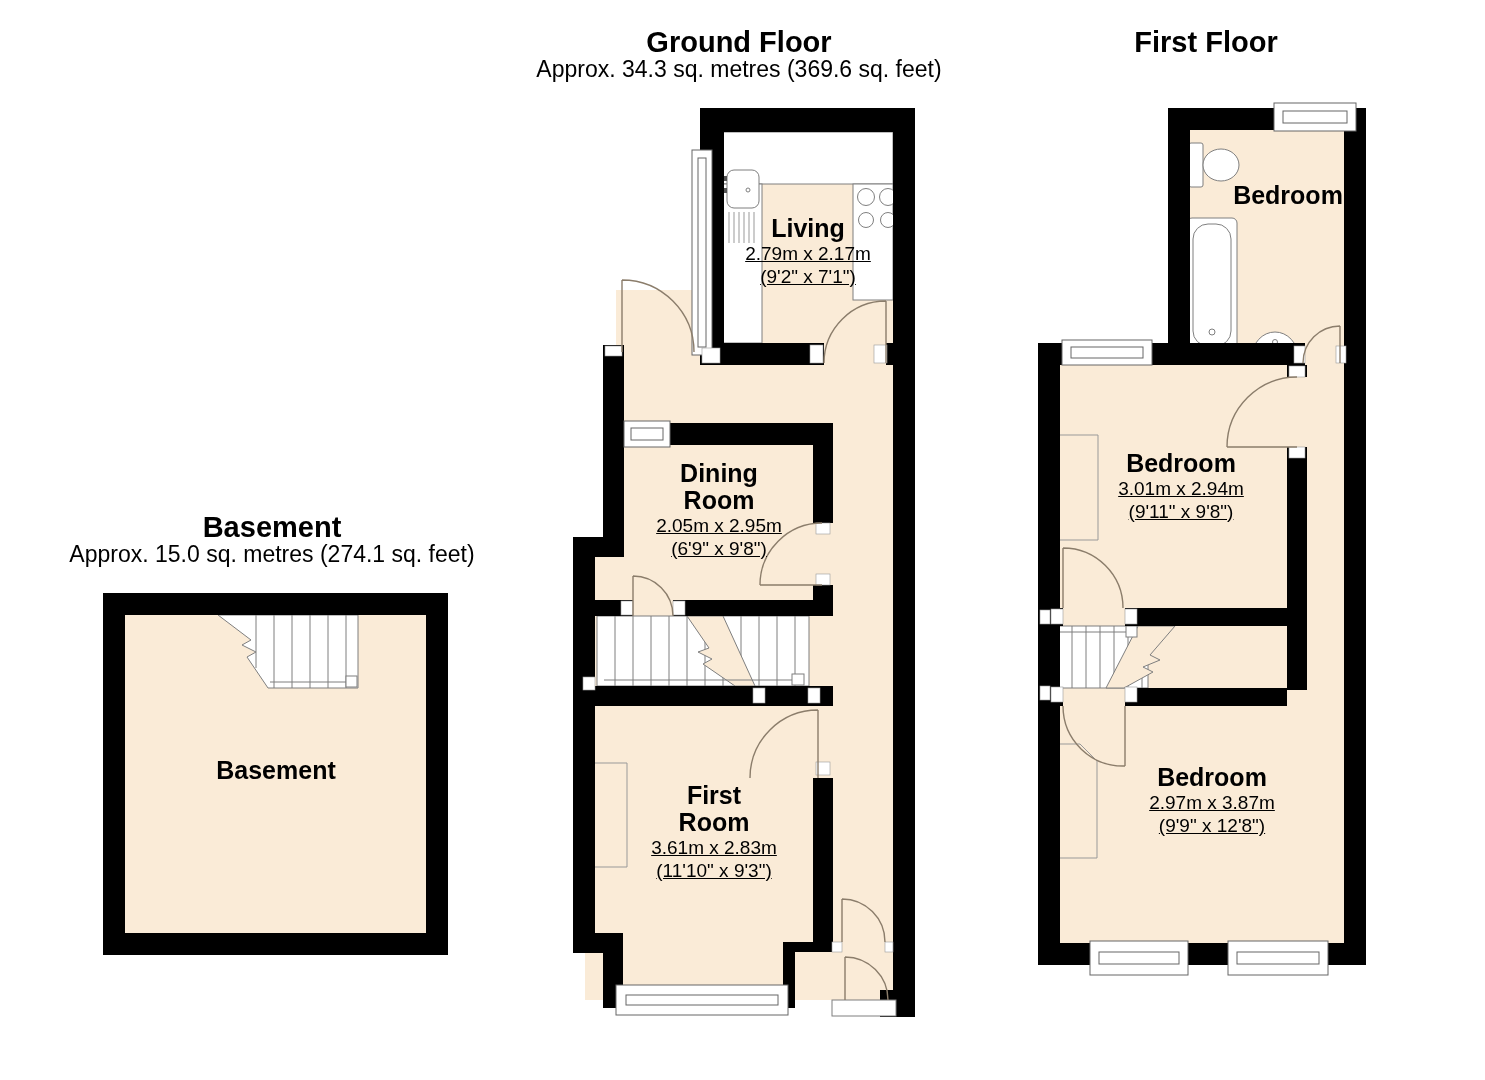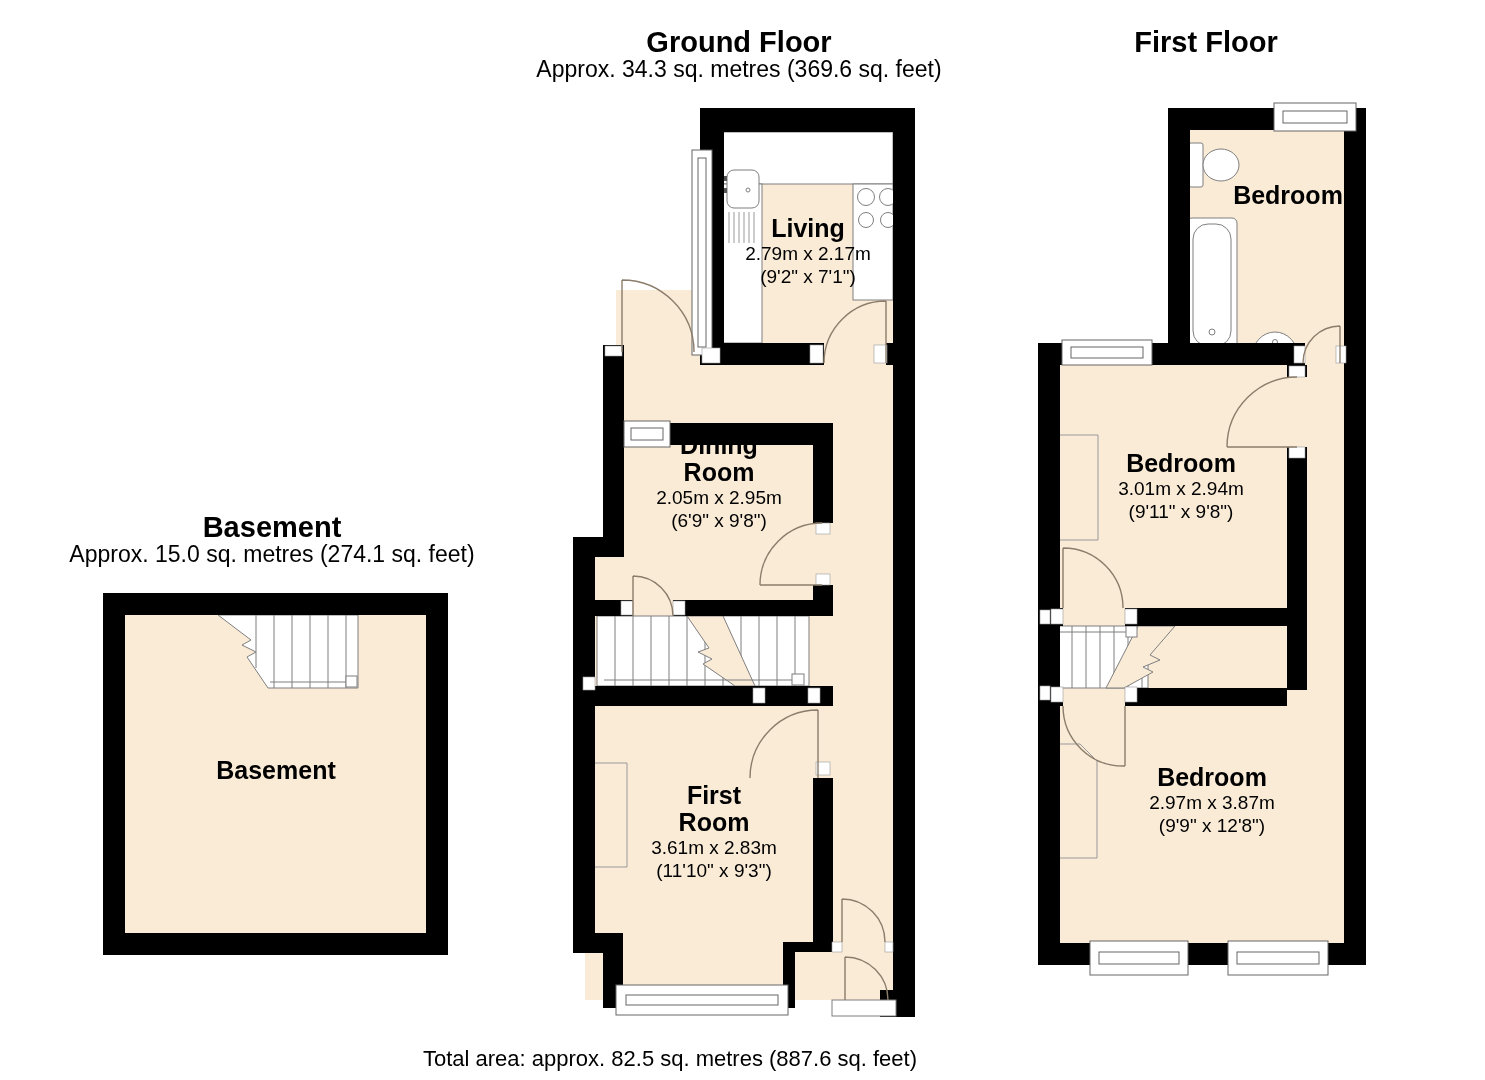--- a/index.html
+++ b/index.html
@@ -20,21 +20,21 @@
   .thin{fill:none;stroke:#999999;stroke-width:1;}
   .win{fill:#ffffff;stroke:var(--window-outline);stroke-width:1;}
   .jamb{fill:#ffffff;stroke:#9a9a9a;stroke-width:0.6;}
   .arc{fill:none;stroke:var(--door-arc);stroke-width:1.4;}
   .wedge{fill:var(--floor-fill);stroke:var(--fixture-outline);stroke-width:1;}
   .floor-header{position:absolute;transform:translateX(-50%);text-align:center;white-space:nowrap;}
   .floor-title{font-size:29px;font-weight:bold;line-height:32px;}
   .floor-subtitle{font-size:23px;line-height:22px;}
   .room-label{position:absolute;transform:translateX(-50%);text-align:center;white-space:nowrap;}
   .room-name{font-size:25px;font-weight:bold;line-height:27px;}
-  .room-dims{font-size:19px;line-height:23px;}
+  .room-dims{font-size:19px;line-height:23px;text-decoration:underline;}
   .total-label{position:absolute;transform:translateX(-50%);font-size:22px;white-space:nowrap;}
 </style>
 </head>
 <body>
 
 <div id="stage">
 
 <svg id="plan-svg" width="1485" height="1080" viewBox="0 0 1485 1080">
 
   <g>
@@ -259,21 +259,21 @@
   <div class="floor-title">Basement</div>
   <div class="floor-subtitle">Approx. 15.0 sq. metres (274.1 sq. feet)</div>
 </div>
 
 <div class="room-label" style="left:808px;top:215px">
   <div class="room-name">Living</div>
   <div class="room-dims">2.79m x 2.17m</div>
   <div class="room-dims">(9'2" x 7'1")</div>
 </div>
 
-<div class="room-label" style="left:719px;top:432px">
+<div class="room-label" style="left:719px;top:460px">
   <div class="room-name">Dining</div>
   <div class="room-name">Room</div>
   <div class="room-dims">2.05m x 2.95m</div>
   <div class="room-dims">(6'9" x 9'8")</div>
 </div>
 
 <div class="room-label" style="left:714px;top:782px">
   <div class="room-name">First</div>
   <div class="room-name">Room</div>
   <div class="room-dims">3.61m x 2.83m</div>
@@ -293,15 +293,14 @@
   <div class="room-dims">3.01m x 2.94m</div>
   <div class="room-dims">(9'11" x 9'8")</div>
 </div>
 
 <div class="room-label" style="left:1212px;top:764px">
   <div class="room-name">Bedroom</div>
   <div class="room-dims">2.97m x 3.87m</div>
   <div class="room-dims">(9'9" x 12'8")</div>
 </div>
 
-<div class="total-label" style="left:670px;top:1046px">Total area: approx. 82.5 sq. metres (887.6 sq. feet)</div>
 
 </div>
 
 </body></html>

